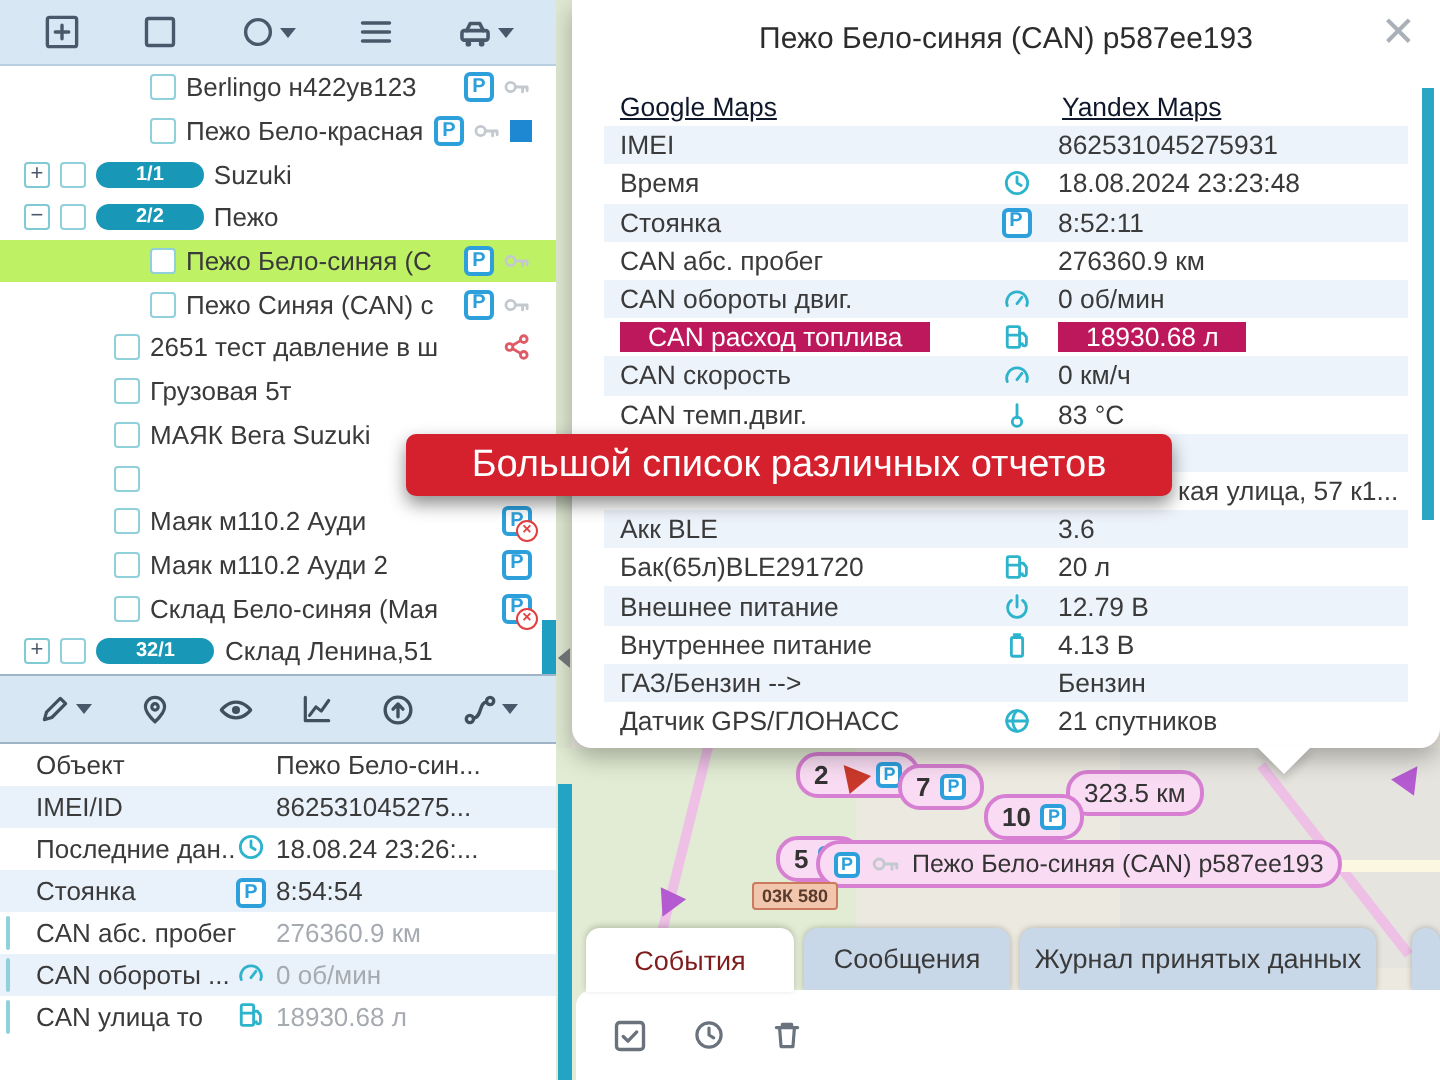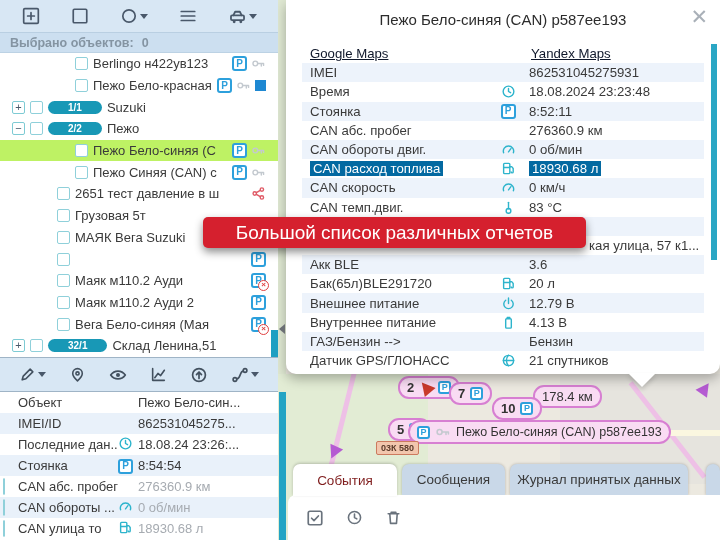--- a/index.html
+++ b/index.html
@@ -56,21 +56,21 @@
 .popup{position:absolute;left:286px;top:0;width:434px;height:374px;background:#fff;border-radius:0 0 10px 10px;box-shadow:0 5px 12px rgba(0,0,0,.28);z-index:4}
 .popup-title{padding-top:11px;text-align:center;font-size:15px;color:#2c2c2c;white-space:nowrap}
 .close{position:absolute;right:12px;top:6px;font-size:21px;color:#a9b0b8;line-height:1;cursor:pointer}
 .ptable{position:absolute;left:16px;right:16px;top:44px}
 .prow{height:19.2px;display:flex;align-items:center;position:relative;padding-left:8px;font-size:13.2px}
 .prow.stripe{background:#edf3fb}
 .prow .lbl{white-space:nowrap}
 .prow .ic{position:absolute;left:196px;width:20px;display:flex;justify-content:center;color:#2db4cc}
 .prow .val{position:absolute;left:227px;white-space:nowrap}
 .prow .val.addr{left:287px}
-.sel{background:#0369a1;color:#fff;padding:0 3px}
+.sel{background:#be185d;color:#fff;padding:0 14px}
 .plink{color:#0f172a;text-decoration:underline;cursor:pointer;font-size:13.2px}
 .links-row{height:19.2px;display:flex;align-items:center;position:relative;padding-left:8px}
 .links-row .yl{position:absolute;left:229px}
 .pscroll{position:absolute;right:3px;top:44px;width:6px;height:216px;background:#2aa6c4}
 .tail{position:absolute;left:342px;bottom:-13px;width:0;height:0;border-left:14px solid transparent;border-right:14px solid transparent;border-top:14px solid #fff;filter:drop-shadow(0 3px 2px rgba(0,0,0,.15))}
 
 .banner{position:absolute;left:203px;top:217px;width:383px;height:31px;background:#d5202e;border-radius:5px;color:#fff;display:flex;align-items:center;justify-content:center;font-size:19px;z-index:10;box-shadow:0 4px 9px rgba(0,0,0,.45);white-space:nowrap}
 
 .tab{position:absolute;top:464px;height:31px;background:#c9d8e8;border-radius:7px 7px 0 0;display:flex;align-items:center;justify-content:center;font-size:13.5px;color:#3a3a3a;z-index:3;box-shadow:0 0 3px rgba(0,0,0,.25);cursor:pointer}
 .tab.active{background:#fff;color:#7f1d1d;height:32px;z-index:4;box-shadow:0 -1px 3px rgba(0,0,0,.2)}
@@ -98,21 +98,21 @@
   <div class="pill" style="left:398px;top:376px">
     <span>2</span>
     <span class="red-arrow"></span>
     <span class="p-ic sm">P</span>
   </div>
   <div class="pill" style="left:449px;top:382px">
     <span>7</span>
     <span class="p-ic sm">P</span>
   </div>
   <div class="pill dist" style="left:533px;top:385px">
-    <span>178.4 км</span>
+    <span>323.5 км</span>
   </div>
   <div class="pill" style="left:492px;top:397px">
     <span>10</span>
     <span class="p-ic sm">P</span>
   </div>
   <div class="pill" style="left:388px;top:418px">
     <span>5</span>
     <span class="p-ic sm">P</span>
   </div>
   <div class="pill veh" style="left:408px;top:420px">
@@ -298,24 +298,20 @@
             <svg viewBox="0 0 16 16" width="19" height="19" fill="none" stroke="currentColor" stroke-width="1.5" stroke-linecap="round" stroke-linejoin="round">
               <rect x="2.5" y="7" width="11" height="4" rx="1"></rect>
               <path d="M4.5 7l1.5-3h4L11.5 7"></path>
               <circle cx="5.2" cy="12.5" r="1.2" fill="currentColor" stroke="none"></circle>
               <circle cx="10.8" cy="12.5" r="1.2" fill="currentColor" stroke="none"></circle>
             </svg>
           </span>
         <span class="caret"></span>
       </span>
     </div>
-    <div class="sb-selected">
-      <span>Выбрано объектов:</span>
-      <span>0</span>
-    </div>
     <div class="sb-list">
       <div id="tree-rows">
           <div class="trow t-child">
             <span class="cbx"></span>
             <span class="tlabel">Berlingo н422ув123</span>
             <span class="badges">
               <span class="p-ic">P</span>
               <span class="icon key-ic">
                 <svg viewBox="0 0 16 16" width="15" height="15" fill="none" stroke="currentColor" stroke-width="1.5" stroke-linecap="round" stroke-linejoin="round">
                   <circle cx="4.6" cy="8" r="2.5"></circle>
@@ -413,21 +409,21 @@
           </div>
           <div class="trow t-item">
             <span class="cbx"></span>
             <span class="tlabel">Маяк м110.2 Ауди 2</span>
             <span class="badges">
               <span class="p-ic">P</span>
             </span>
           </div>
           <div class="trow t-item">
             <span class="cbx"></span>
-            <span class="tlabel">Вега Бело-синяя (Мая</span>
+            <span class="tlabel">Склад Бело-синяя (Мая</span>
             <span class="badges">
               <span class="p-ic p-off">P</span>
             </span>
           </div>
           <div class="trow t-group">
             <span class="expand">+</span>
             <span class="cbx"></span>
             <span class="badge">32/1</span>
             <span class="tlabel">Склад Ленина,51</span>
           </div>

